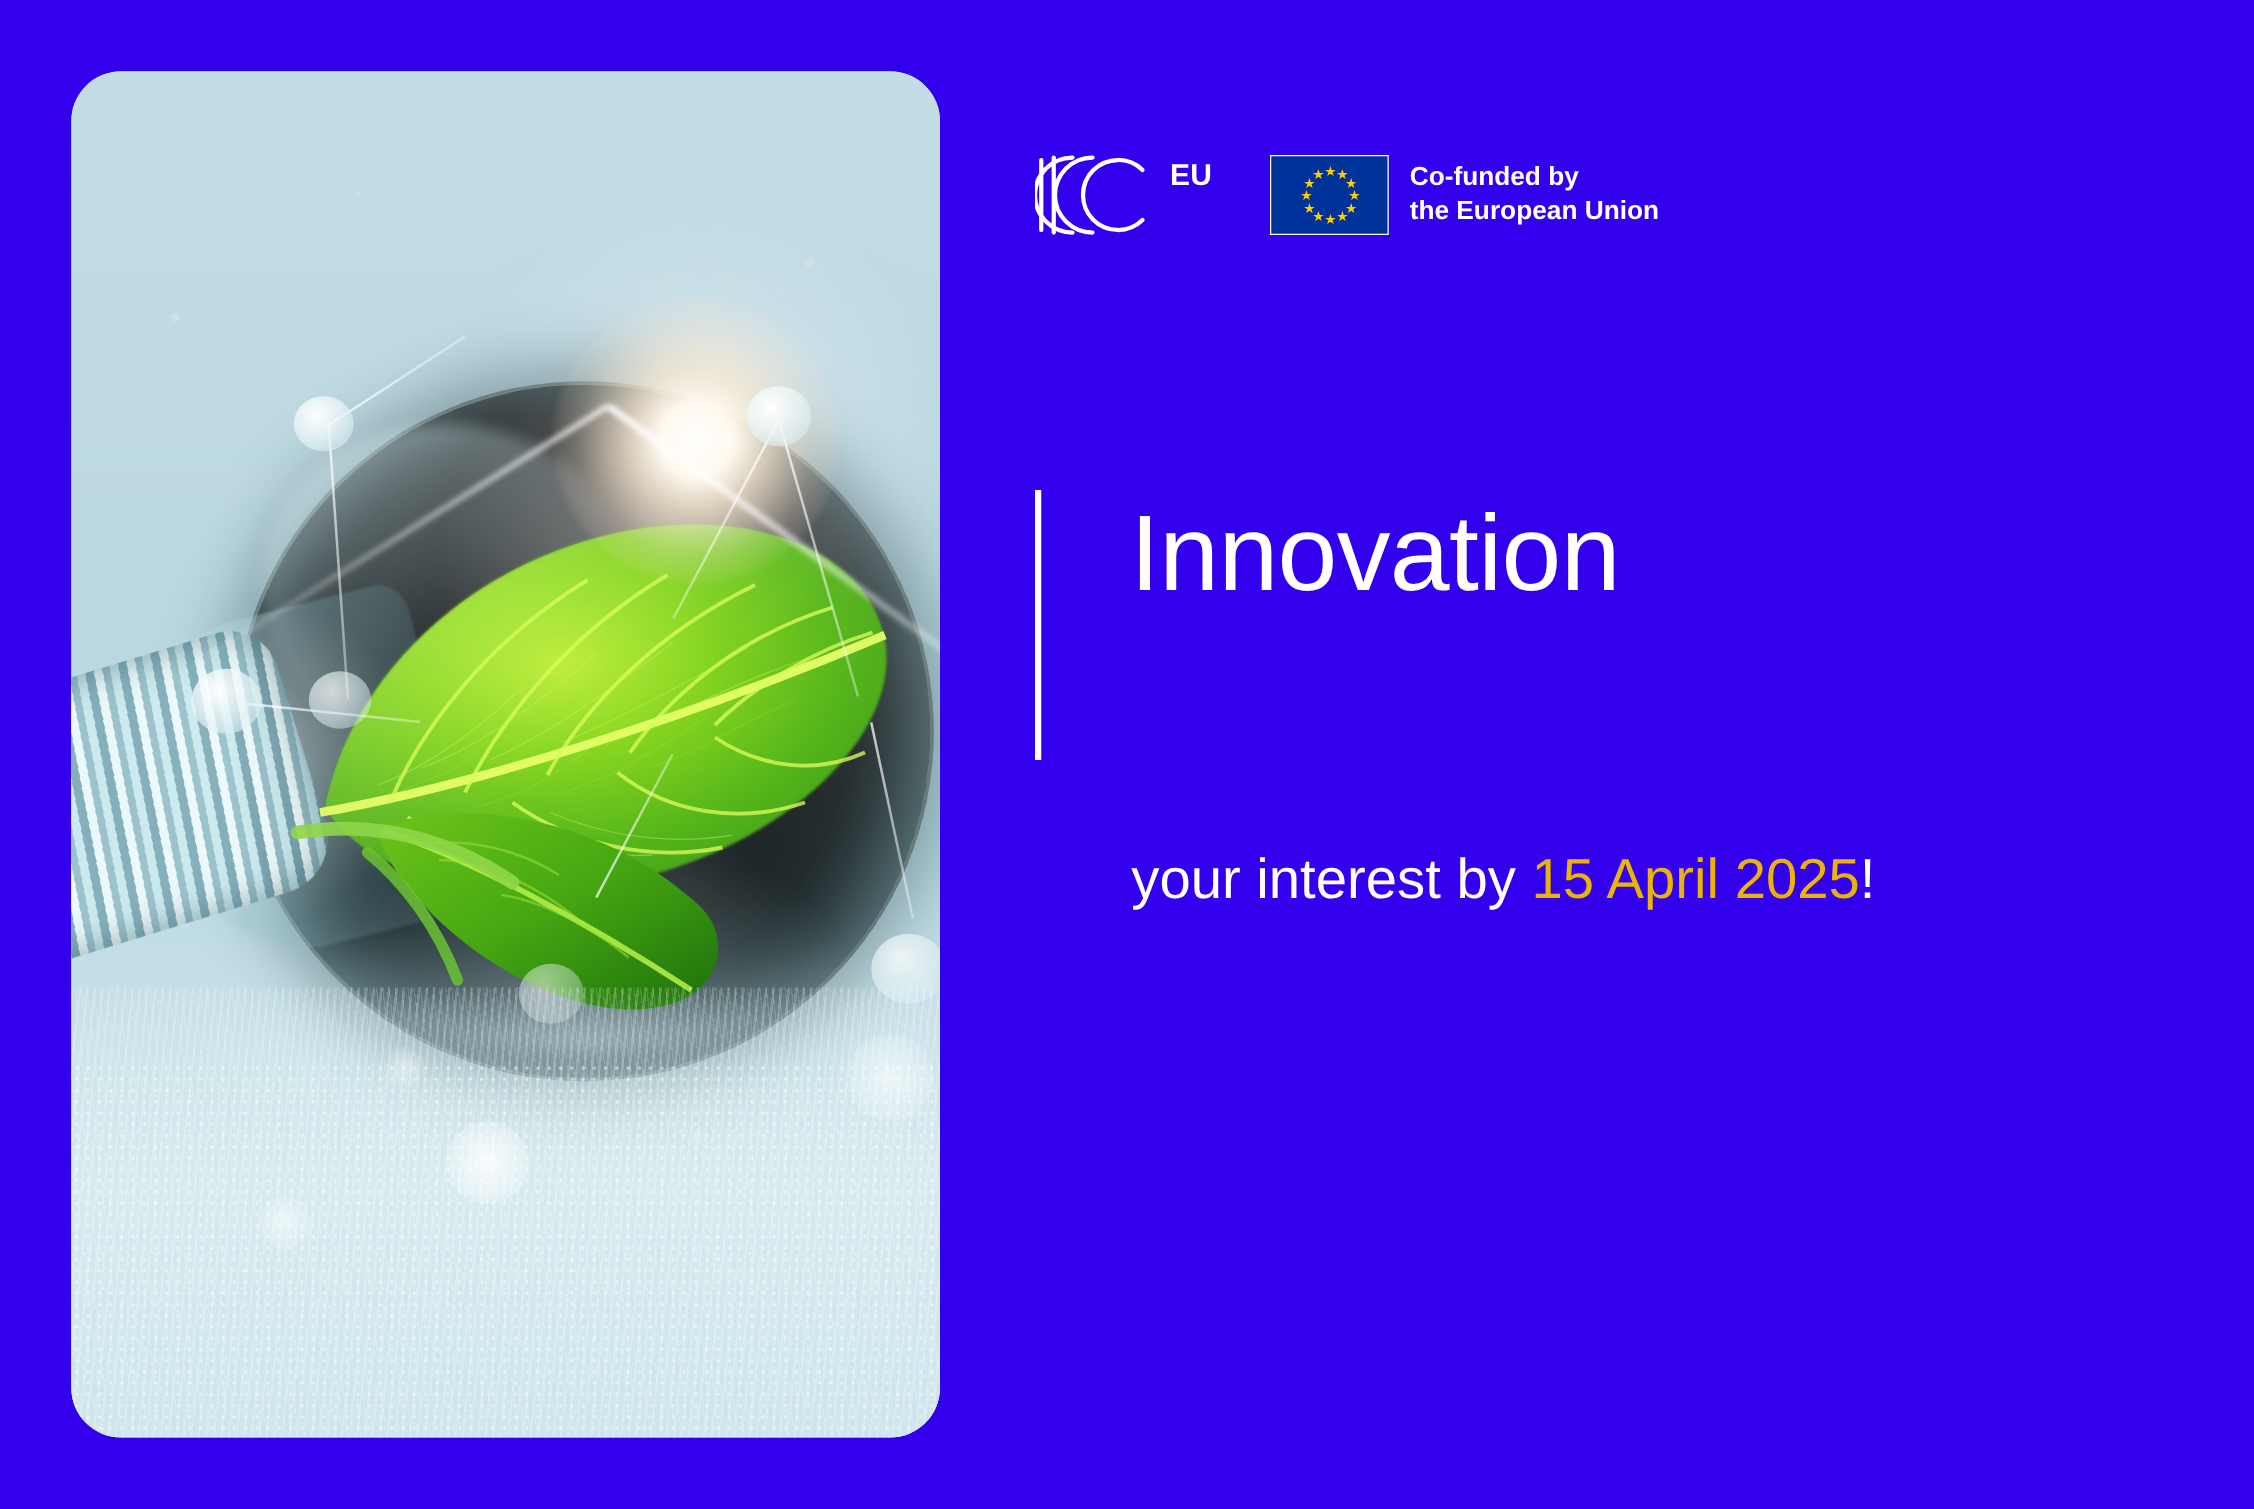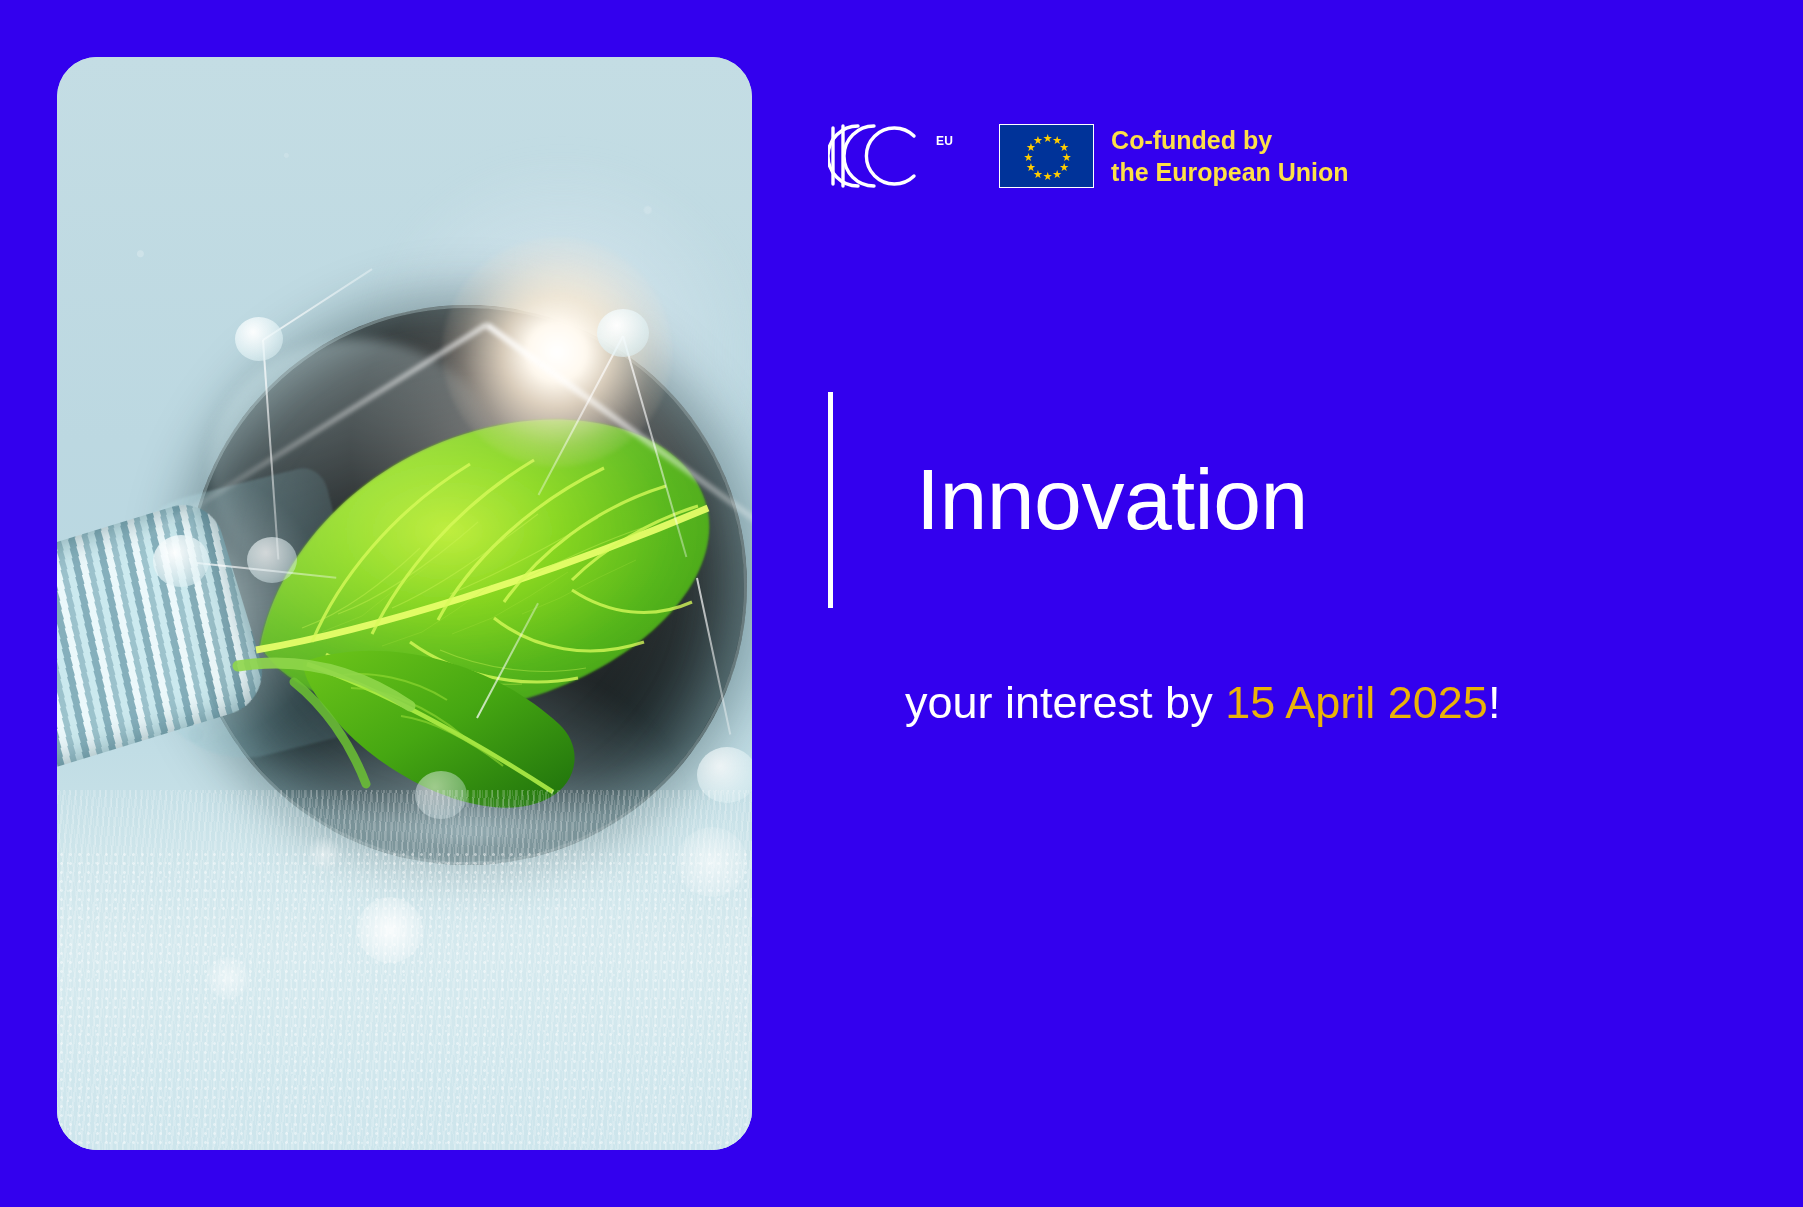--- a/index.html
+++ b/index.html
@@ -154,42 +154,42 @@
   }
   .logo-row{
     position:absolute; left:48px; top:122px;
     display:flex; align-items:center; gap:46px;
   }
   .conexus-lockup{ display:flex; align-items:center; gap:16px; }
   .conexus-word{
     display:flex; align-items:baseline; color:#fff;
   }
   .conexus-eu{
-    font-size:12px; font-weight:700; letter-spacing:.2px;
+    font-size:24px; font-weight:700; letter-spacing:.2px;
     position:relative; top:-15px;
   }
   .conexus-name{
     font-size:40px; font-weight:700; letter-spacing:-.2px;
   }
   .eu-lockup{ display:flex; align-items:center; gap:17px; }
   .eu-flag{
     width:95px; height:64px; background:#003399;
     border:1px solid #ffffff; position:relative;
   }
   .eu-star{
     position:absolute; width:10px; height:10px; color:#ffcc00;
     font-size:11px; line-height:10px; text-align:center;
   }
   .eu-text{
-    color:#fde047; font-size:25px; font-weight:700; line-height:1.28;
+    color:#ffffff; font-size:21px; font-weight:700; line-height:1.28;
   }
 
   .headline-block{
     position:absolute; left:48px; top:392px;
-    display:flex; align-items:center; gap:16px;
+    display:flex; align-items:flex-start; gap:4px;
   }
   .rule{
     width:5px; background:#ffffff; margin-right:67px;
     height:216px; flex:0 0 5px;
   }
   .headline{
     color:#fff; font-size:86px; line-height:1.20;
     font-weight:400; letter-spacing:-.5px; white-space:nowrap;
   }
   .subtitle{

